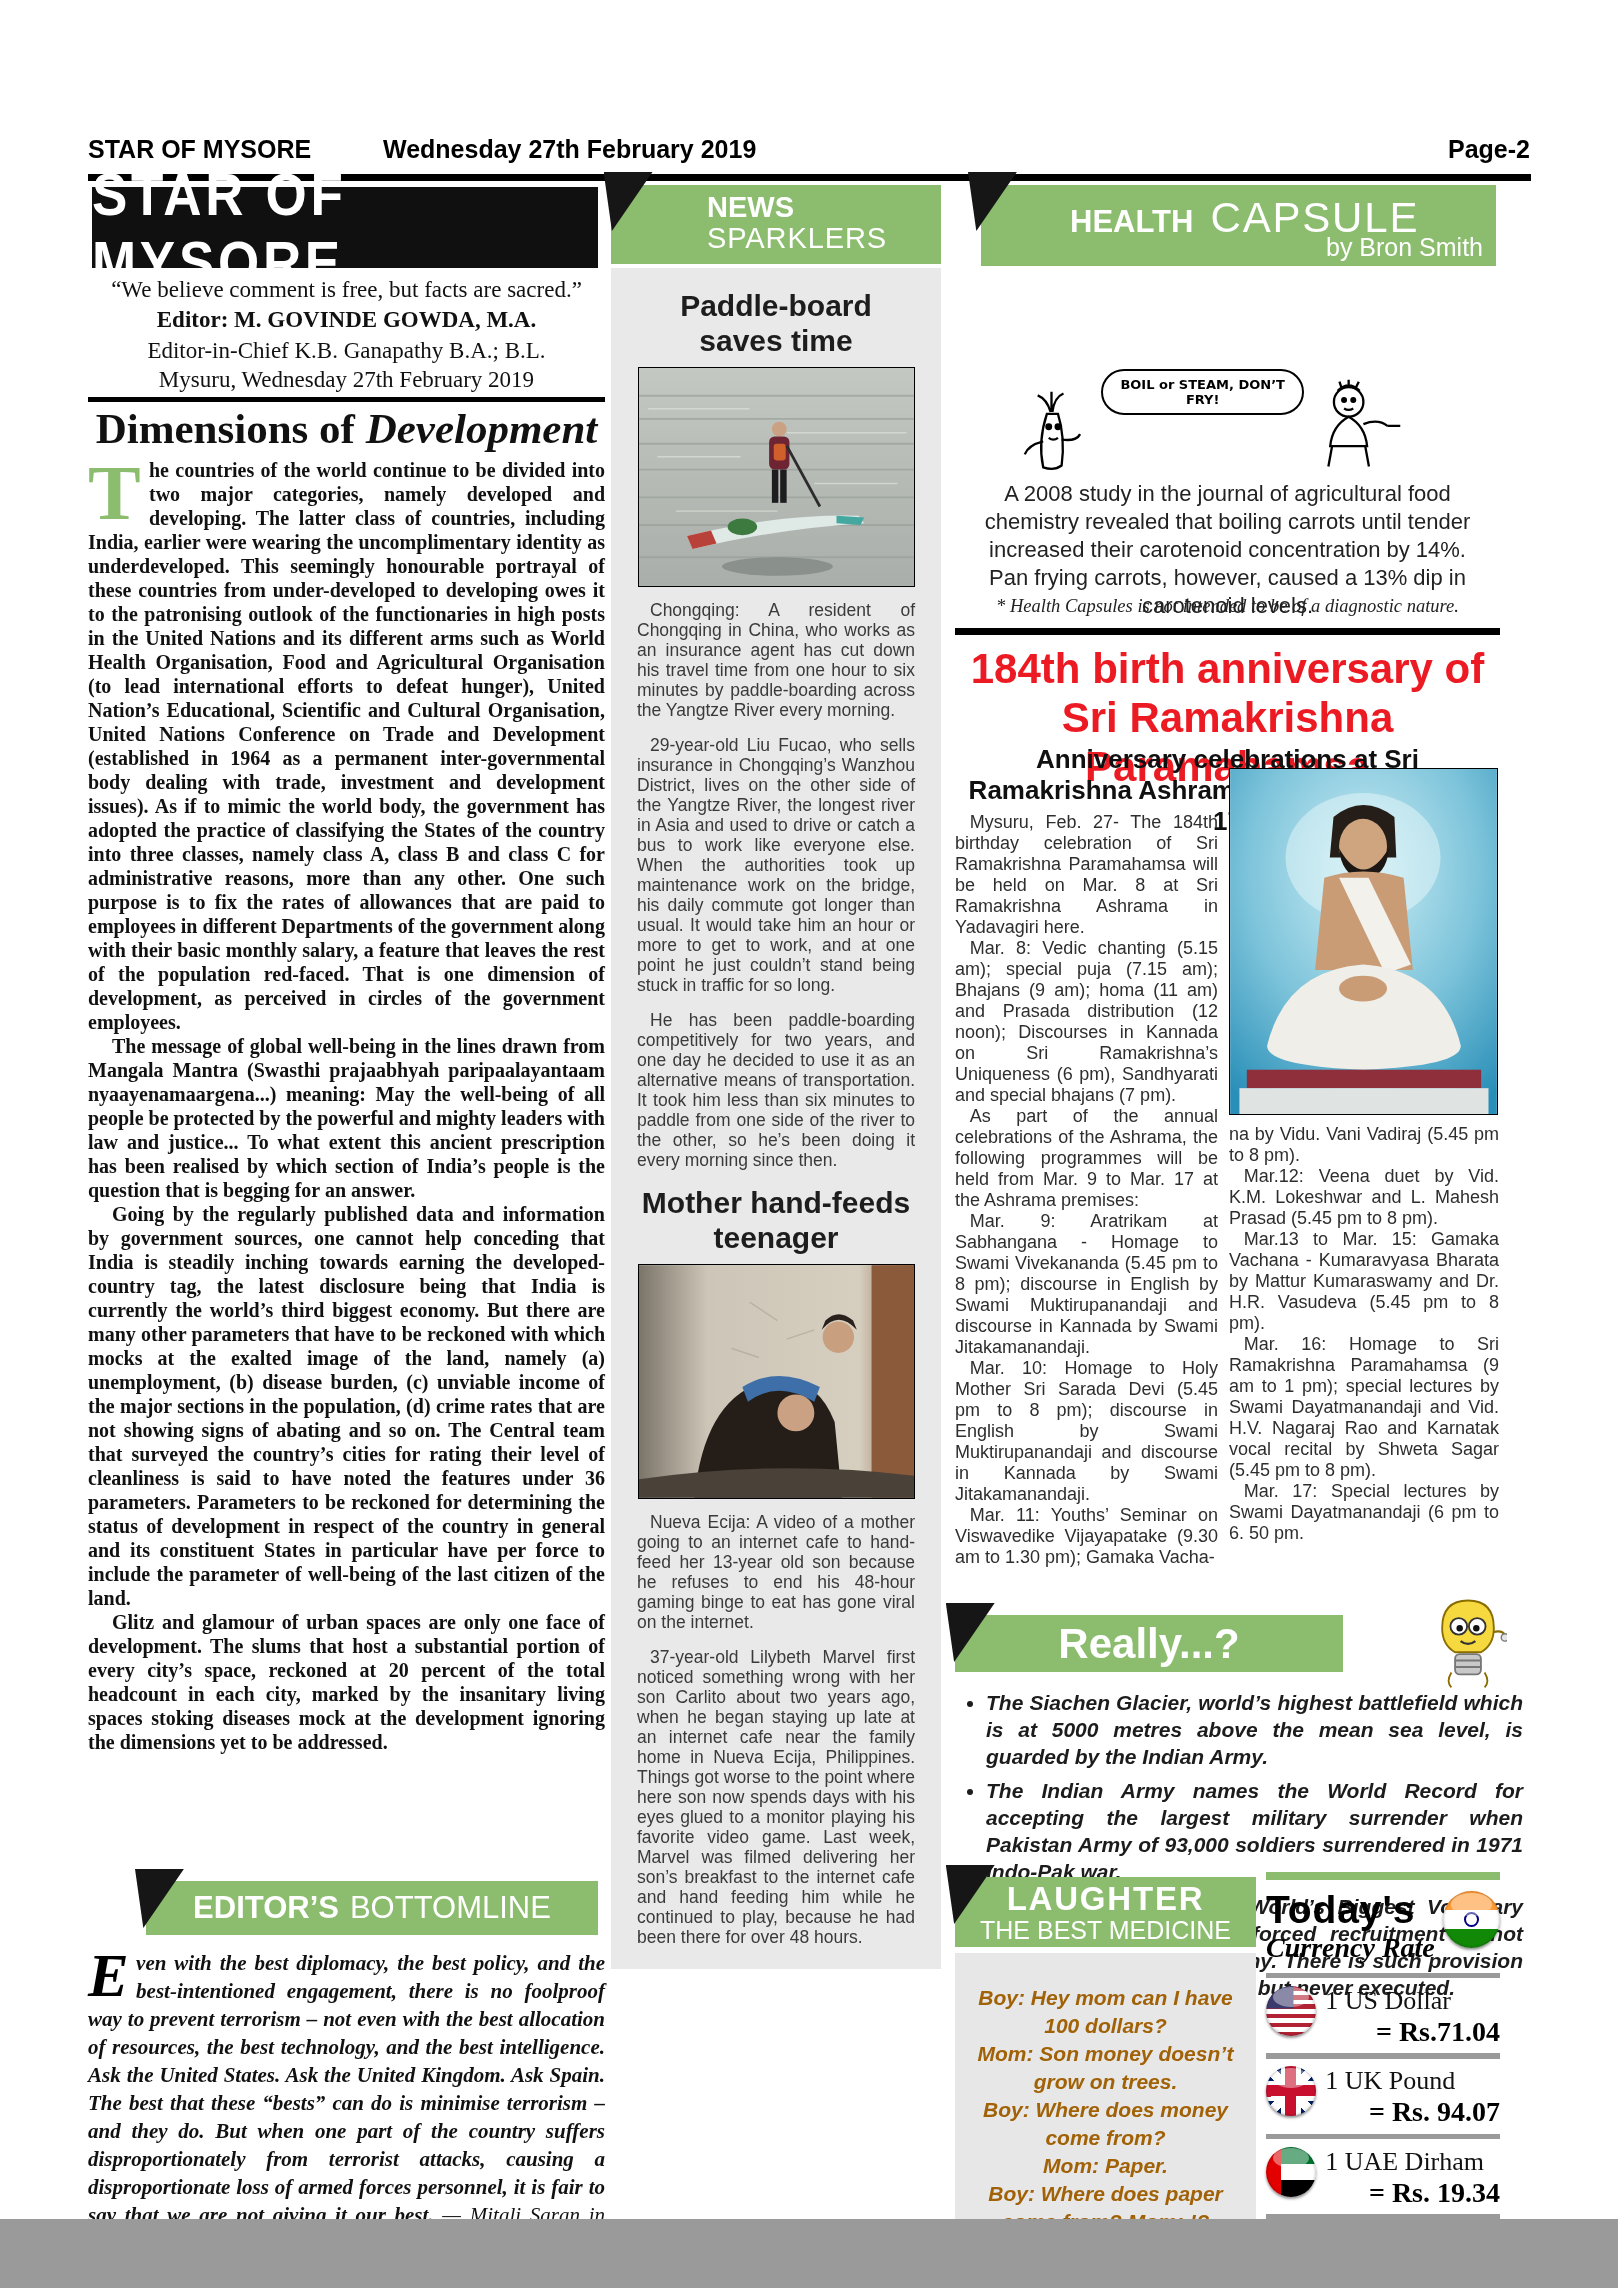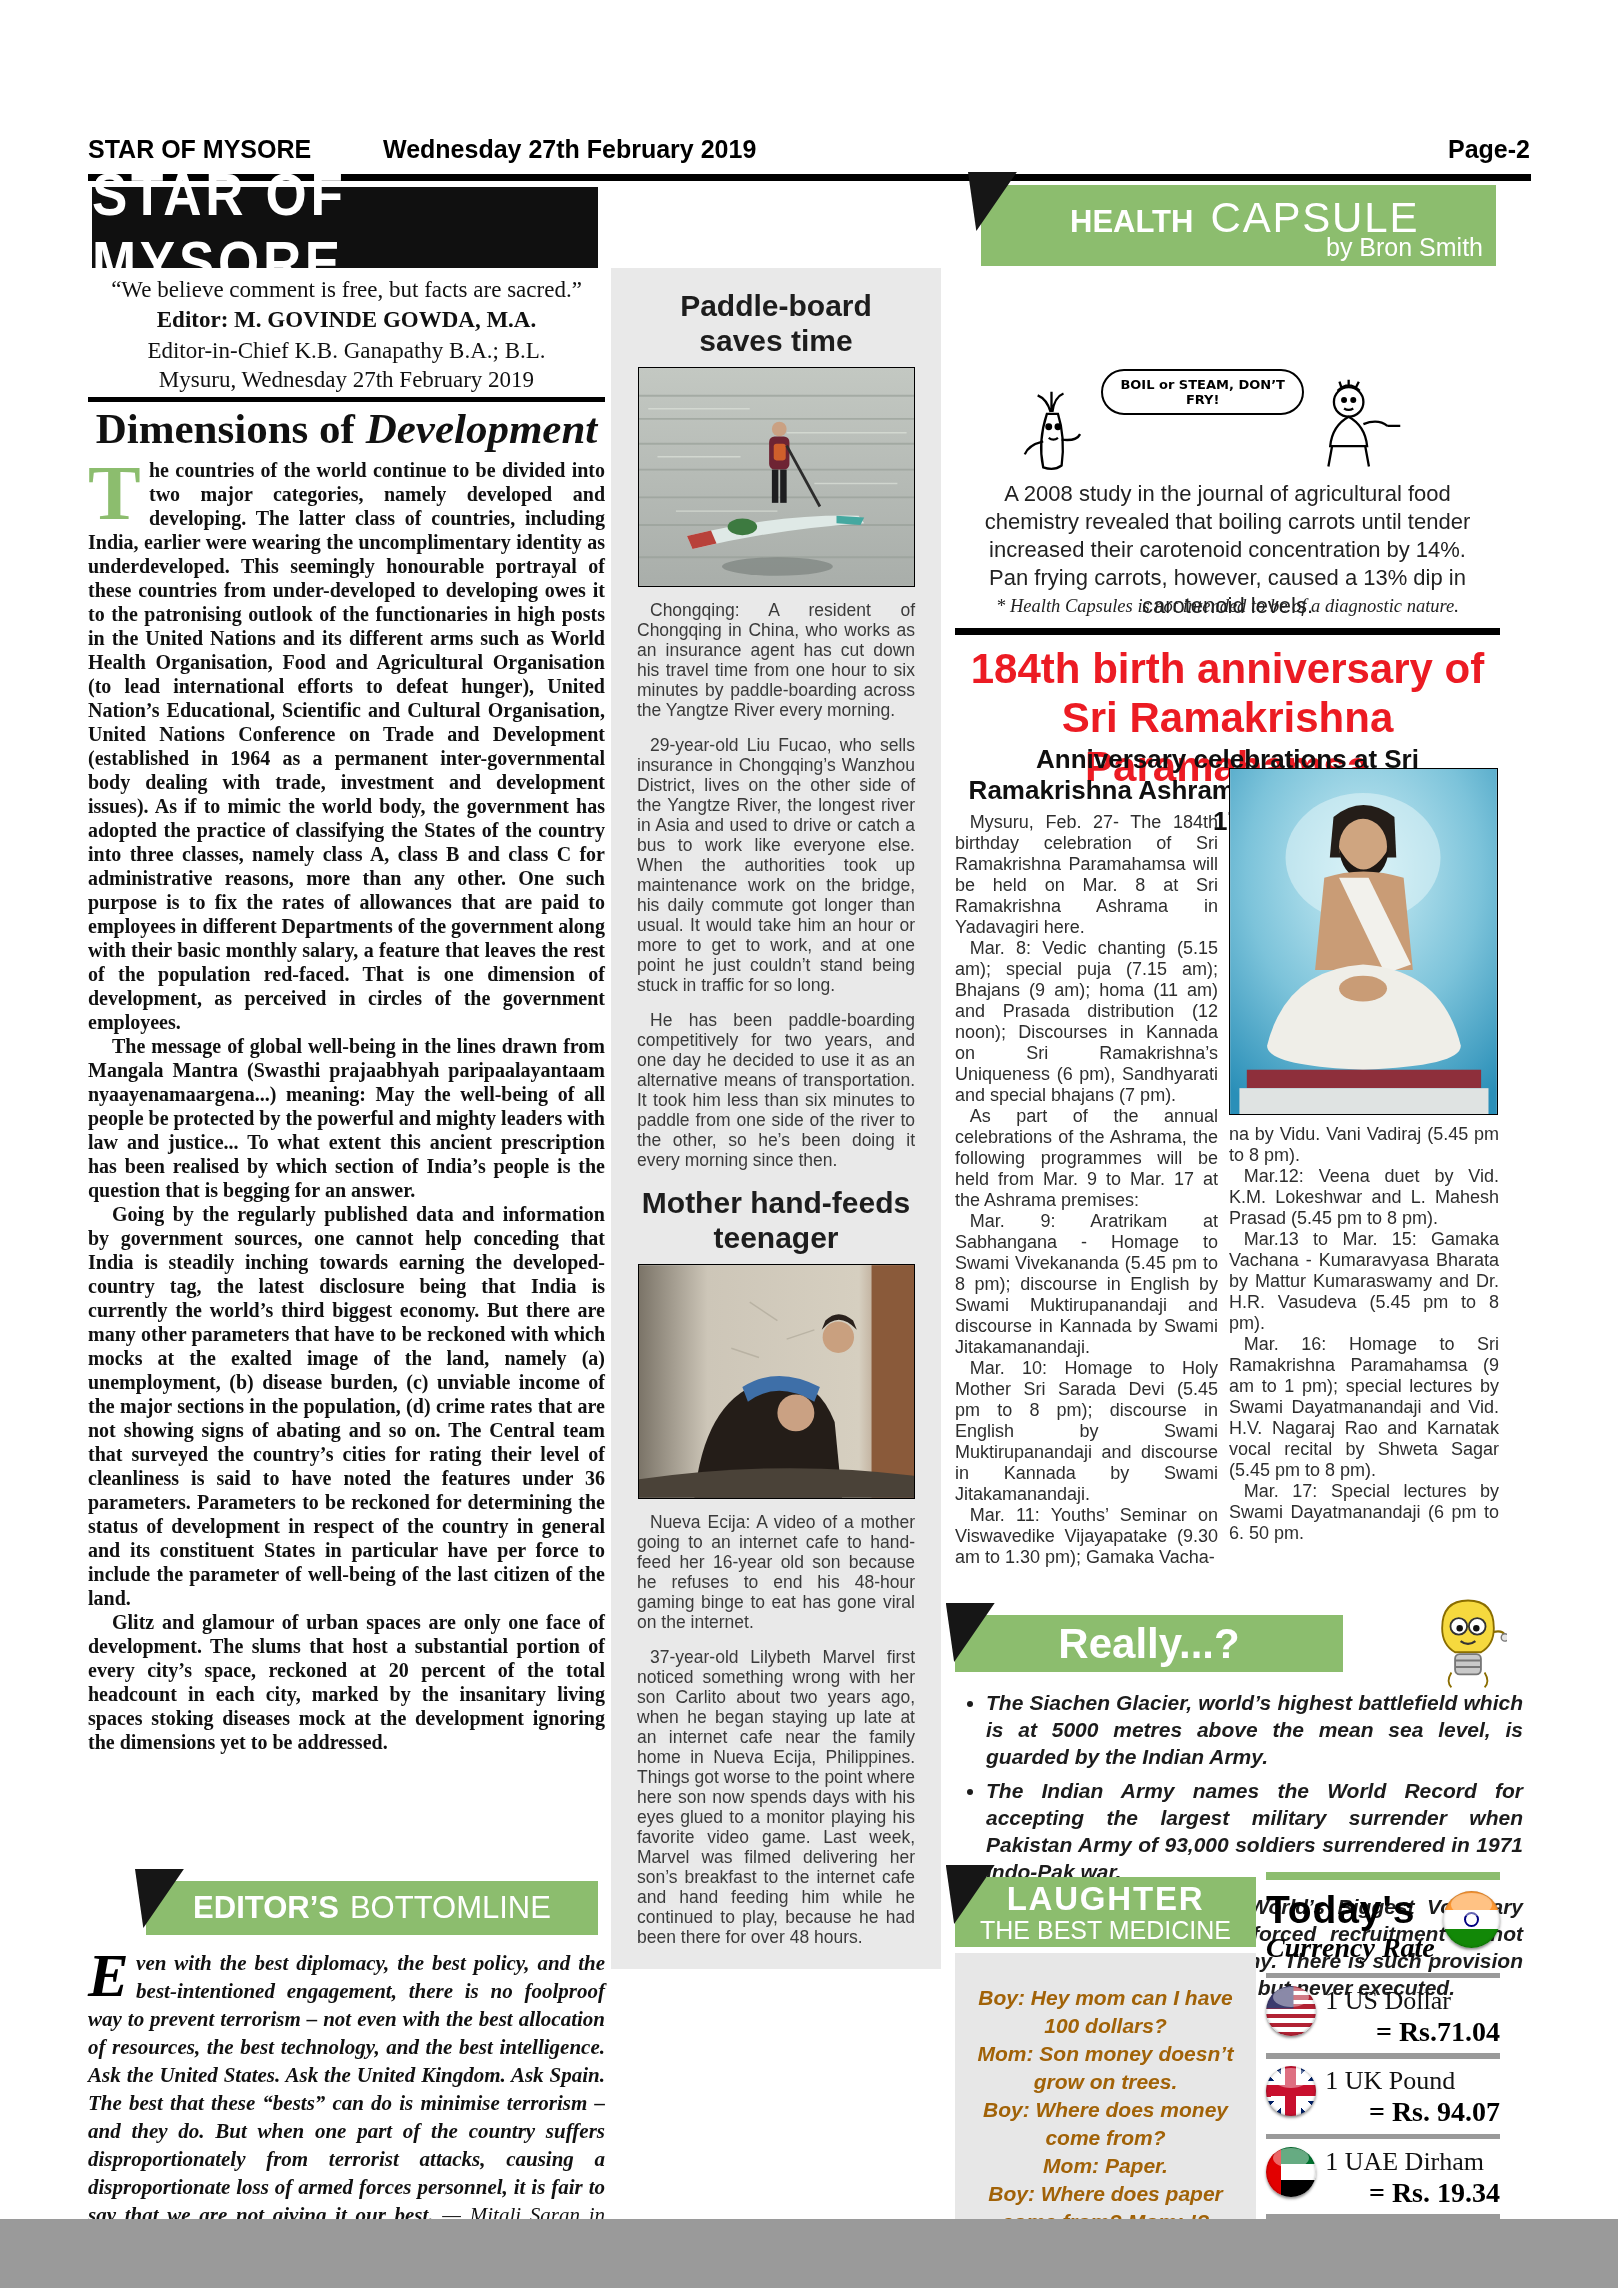--- a/index.html
+++ b/index.html
@@ -140,20 +140,27 @@
   <div class="banner" style="left:146px;top:1881px;width:452px;height:54px;display:flex;align-items:center;justify-content:center;">
     <div class="fold" style="left:-11px;top:-12px;"></div>
     <span class="b-bold" style="font-size:31px;">EDITOR’S</span>
     <span class="b-light" style="font-size:31px;margin-left:11px;">BOTTOMLINE</span>
   </div>
 
   <div class="abs bl-body" style="left:88px;top:1949px;width:517px;">
     <span class="dropcapE">E</span><span>ven with the best diplomacy, the best policy, and the best-intentioned engagement, there is no foolproof way to prevent terrorism – not even with the best allocation of resources, the best technology, and the best intelligence. Ask the United States. Ask the United Kingdom. Ask Spain. The best that these “bests” can do is minimise terrorism – and they do. But when one part of the country suffers disproportionately from terrorist attacks, causing a disproportionate loss of armed forces personnel, it is fair to say that we are not giving it our best. </span><span class="bl-attr">— Mitali Saran in Business Standard</span>
   </div>
 
+  <div class="banner" style="left:611px;top:185px;width:330px;height:79px;">
+    <div class="fold" style="left:-7.4px;top:-13px;"></div>
+    <div style="padding:7.4px 0 0 96px;">
+      <div class="b-bold" style="font-size:29px;line-height:31px;">NEWS</div>
+      <div class="b-light" style="font-size:29px;line-height:31px;letter-spacing:0.9px;">SPARKLERS</div>
+    </div>
+  </div>
 
   <div class="abs graycol" style="left:611px;top:268px;width:330px;">
     <h2 class="story-h">Paddle-board saves time</h2>
 
     <figure class="photo" style="width:275px;height:218px;margin-top:1.8px;">
       <svg width="275" height="218" viewBox="0 0 298 236">
         <defs>
           <linearGradient id="wat" x1="0" y1="0" x2="0" y2="1">
             <stop offset="0" stop-color="#c3c8c2"></stop>
               <stop offset="1" stop-color="#a9aeaa"></stop>
@@ -208,21 +215,21 @@
         <circle cx="216" cy="78" r="17" fill="#c9a07f"></circle>
         <path d="M198 70 Q216 48 236 70 L232 60 Q216 46 202 60 Z" fill="#2a211c"></path>
 
         <path d="M60 252 Q70 150 130 128 Q190 112 212 170 L220 252 Z" fill="#241d18"></path>
         <path d="M112 132 Q150 108 196 132 L190 148 Q150 124 118 148 Z" fill="#3e6fa8"></path>
         <circle cx="170" cy="160" r="20" fill="#caa183"></circle>
         <path d="M0 252 L298 252 L298 228 Q150 210 0 232 Z" fill="#4a4238"></path>
       </svg>
     </figure>
 
-    <p class="m-body">Nueva Ecija: A video of a mother going to an internet cafe to hand-feed her 16-year old son because he refuses to end his 48-hour gaming binge to eat has gone viral on the internet.</p>
+    <p class="m-body">Nueva Ecija: A video of a mother going to an internet cafe to hand-feed her 13-year old son because he refuses to end his 48-hour gaming binge to eat has gone viral on the internet.</p>
     <p class="m-body" style="margin-bottom:0;">37-year-old Lilybeth Marvel first noticed something wrong with her son Carlito about two years ago, when he began staying up late at an internet cafe near the family home in Nueva Ecija, Philippines. Things got worse to the point where here son now spends days with his eyes glued to a monitor playing his favorite video game. Last week, Marvel was filmed delivering her son’s breakfast to the internet cafe and hand feeding him while he continued to play, because he had been there for over 48 hours.</p>
   </div>
 
   <div class="banner" style="left:981px;top:185px;width:515px;height:81px;">
     <div class="fold" style="left:-13px;top:-13px;"></div>
     <div style="padding:9.2px 0 0 89px;">
       <span class="b-bold" style="font-size:31px;">HEALTH</span>
       <span class="b-light" style="font-size:42px;margin-left:13px;letter-spacing:1.8px;">CAPSULE</span>
     </div>
     <div class="b-light" style="position:absolute;right:13px;bottom:3.7px;font-size:25px;">by Bron Smith</div>

